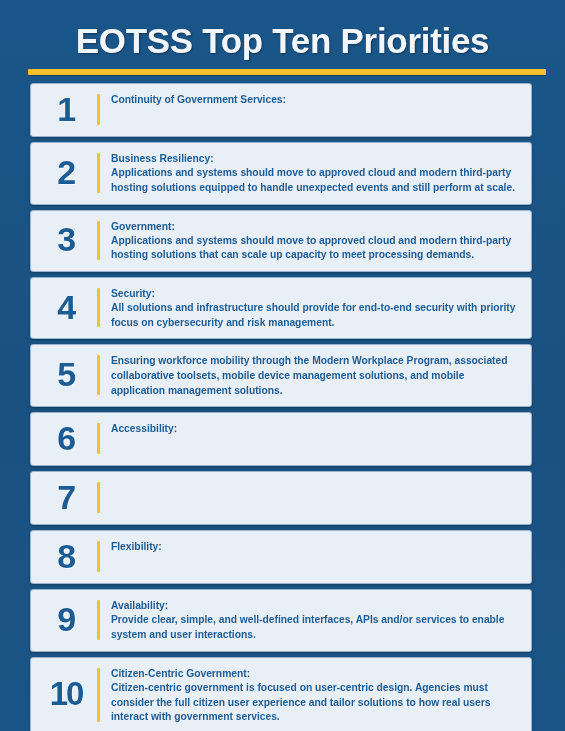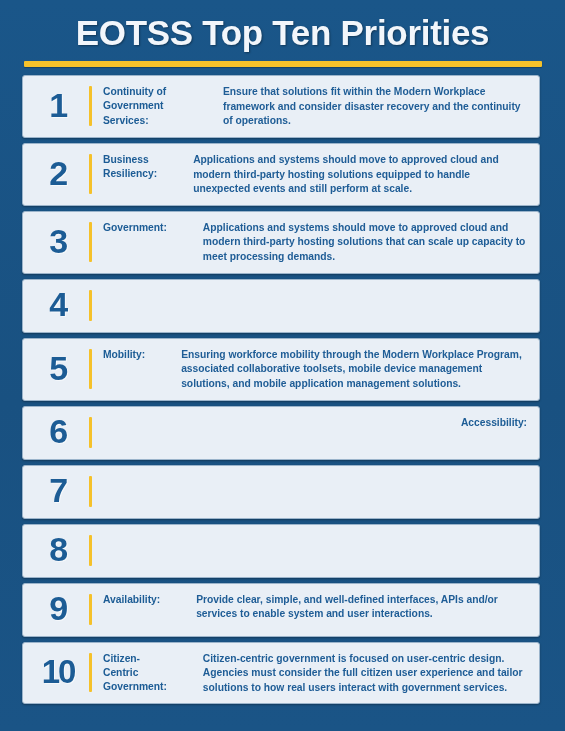--- a/index.html
+++ b/index.html
@@ -15,21 +15,21 @@
     font-family: "Liberation Sans", sans-serif;
     -webkit-font-smoothing: antialiased;
   }
 
   
   .poster {
     position: relative;
     width: 565px;
     height: 731px;
     background: linear-gradient(180deg, #1a5689 0%, #195181 55%, #1a5486 100%);
-    padding: 0;
+    padding: 8px;
   }
 
   
   .header {
     padding: 13px 20px 0 20px;
   }
 
   .title {
     font-size: 35px;
     font-weight: bold;
@@ -93,23 +93,22 @@
     flex: 0 0 3px;
     background: #f5c12a;
     margin: 5px 0 5px 0;
     border-radius: 1px;
   }
 
   .text-cell {
     flex: 1 1 auto;
     padding: 4px 4px 2px 11px;
     display: flex;
-    flex-direction: row;
-    justify-content: flex-end;
-    gap: 36px;
+    flex-direction: column;
+    justify-content: space-between;
   }
 
   .card-title {
     font-size: 10.3px;
     font-weight: bold;
     color: #1c5c95;
     line-height: 1.38;
     letter-spacing: -0.02px;
   }
 
@@ -133,21 +132,20 @@
 
   <div class="list">
 
     <div class="card">
       <div class="num-cell">
         <span class="num">1</span>
       </div>
       <div class="divider"></div>
       <div class="text-cell">
         <div class="card-title">Continuity of Government Services:</div>
-        <div class="card-body">Ensure that solutions fit within the Modern Workplace framework and consider disaster recovery and the continuity of operations.</div>
       </div>
     </div>
 
     <div class="card">
       <div class="num-cell">
         <span class="num">2</span>
       </div>
       <div class="divider"></div>
       <div class="text-cell">
         <div class="card-title">Business Resiliency:</div>
@@ -164,29 +162,32 @@
         <div class="card-title">Government:</div>
         <div class="card-body">Applications and systems should move to approved cloud and modern third-party hosting solutions that can scale up capacity to meet processing demands.</div>
       </div>
     </div>
 
     <div class="card">
       <div class="num-cell">
         <span class="num">4</span>
       </div>
       <div class="divider"></div>
+      <div class="text-cell">
+        <div class="card-title">Security:</div>
+        <div class="card-body">All solutions and infrastructure should provide for end-to-end security with priority focus on cybersecurity and risk management.</div>
+      </div>
     </div>
 
     <div class="card">
       <div class="num-cell">
         <span class="num">5</span>
       </div>
       <div class="divider"></div>
       <div class="text-cell">
-        <div class="card-title">Mobility:</div>
         <div class="card-body">Ensuring workforce mobility through the Modern Workplace Program, associated collaborative toolsets, mobile device management solutions, and mobile application management solutions.</div>
       </div>
     </div>
 
     <div class="card">
       <div class="num-cell">
         <span class="num">6</span>
       </div>
       <div class="divider"></div>
       <div class="text-cell">
@@ -200,20 +201,21 @@
       </div>
       <div class="divider"></div>
     </div>
 
     <div class="card">
       <div class="num-cell">
         <span class="num">8</span>
       </div>
       <div class="divider"></div>
       <div class="text-cell">
+        <div class="card-title">Flexibility:</div>
       </div>
     </div>
 
     <div class="card">
       <div class="num-cell">
         <span class="num">9</span>
       </div>
       <div class="divider"></div>
       <div class="text-cell">
         <div class="card-title">Availability:</div>

